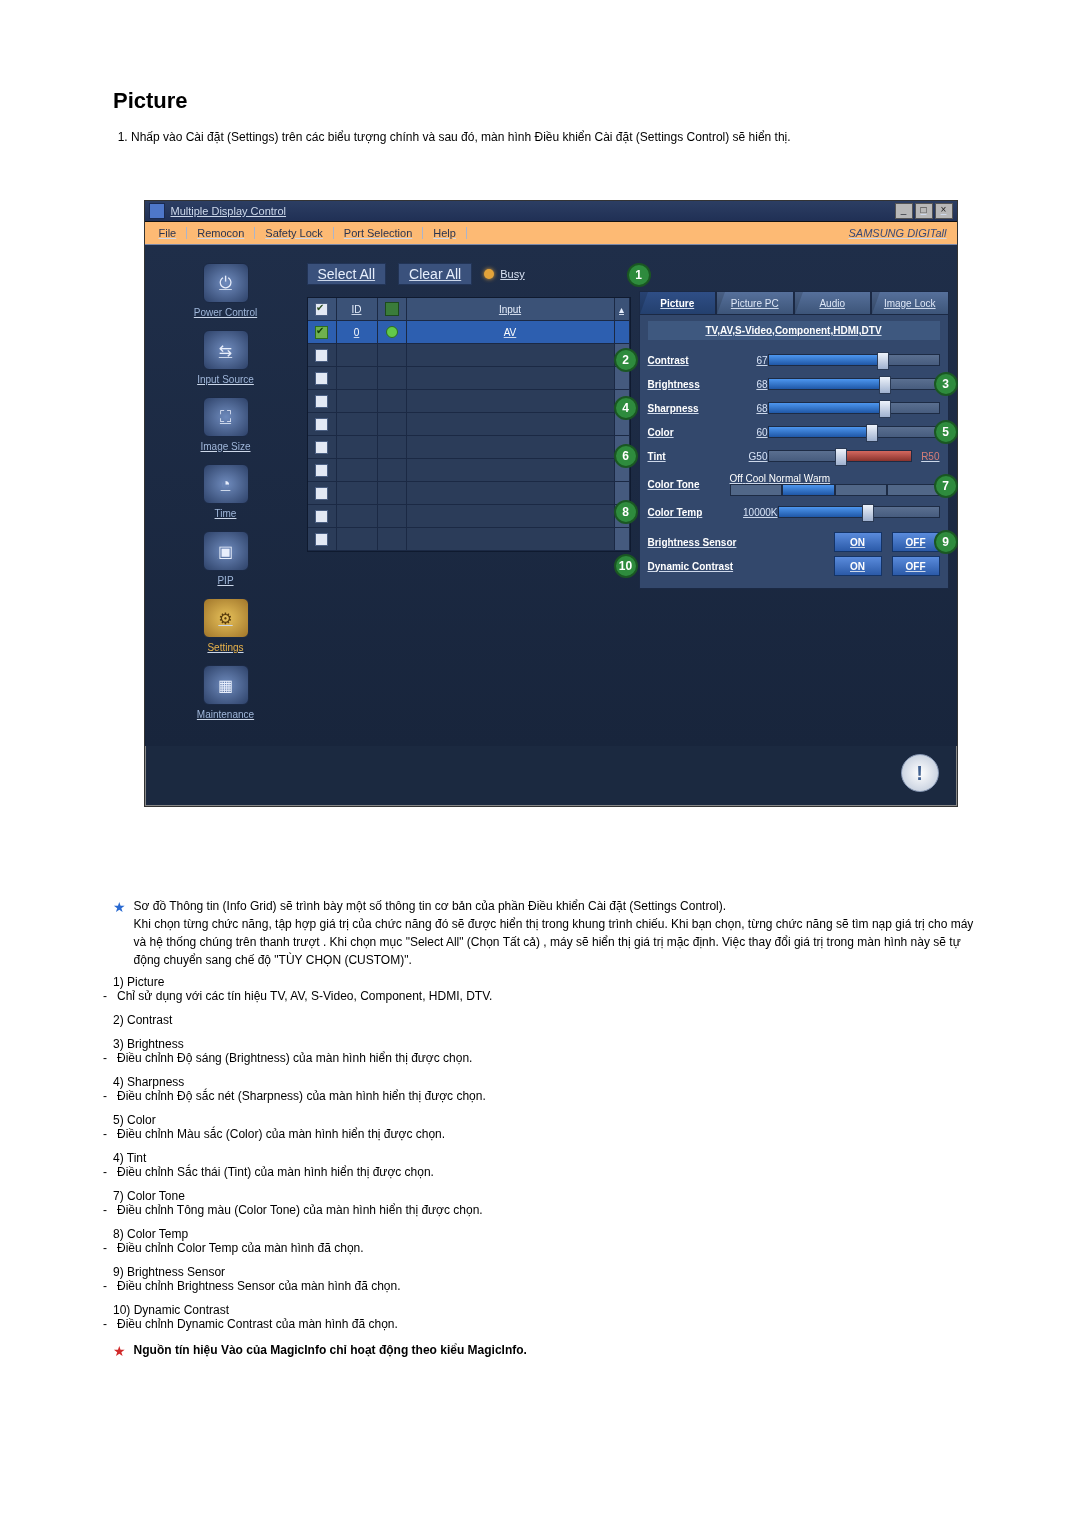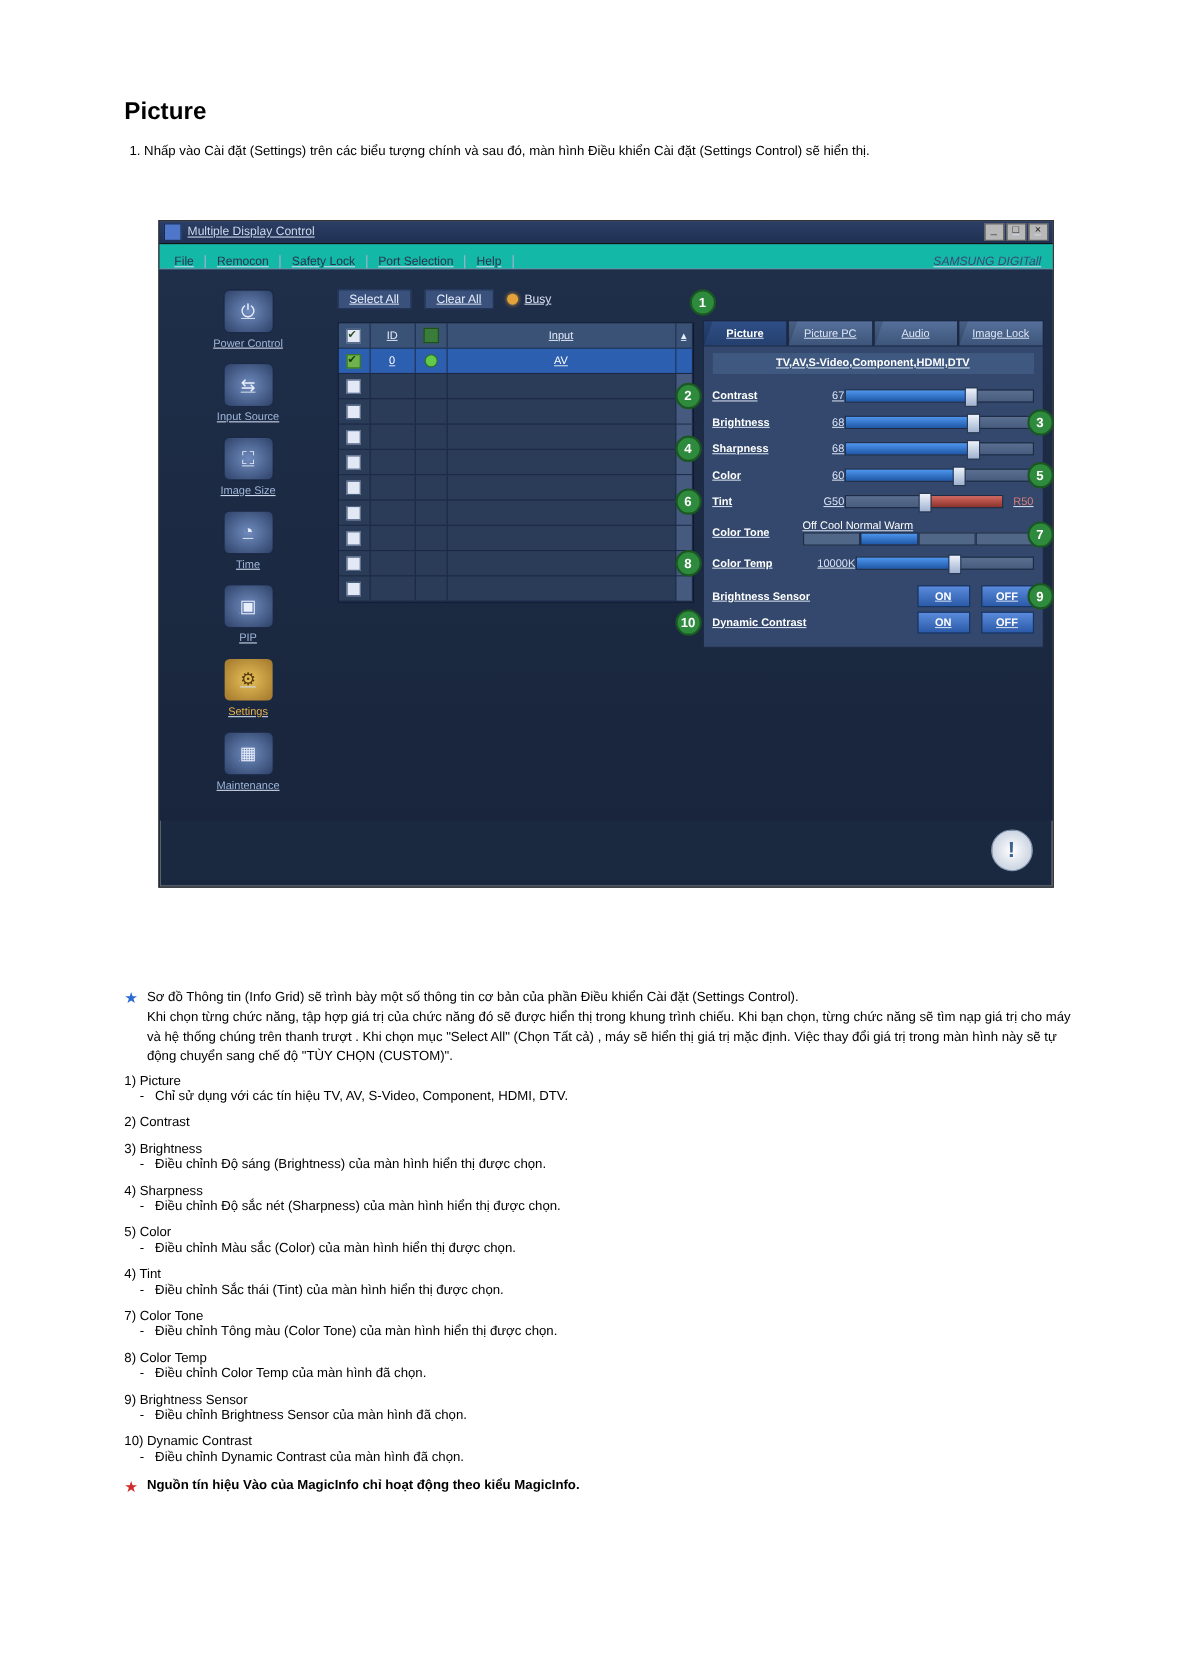--- a/index.html
+++ b/index.html
@@ -63,22 +63,22 @@
     border-bottom: 1px solid #111;
     font-size: 11px;
     padding: 0 4px;
   }
   .titlebar .ticon {
     width: 14px; height: 14px; background:#4e77c9; border:1px solid #1a2a50; margin-right:6px;
   }
   .titlebar .tspacer { flex:1; }
   .wbtn { width:16px; height:14px; margin-left:2px; background:#b8b8b8; border:1px solid #555; font-size:10px; line-height:12px; text-align:center; color:#222; }
   .menubar {
-    display:flex; align-items:flex-end;
-    height:22px; background:#14b8a6;
+    display:flex; align-items:center;
+    height:22px; background:#fdba74;
     border-bottom:1px solid #7a88a8;
     color:#2a3450; font-size:11px;
     padding:0 4px;
   }
   .menubar .mi { padding:0 10px; border-right:1px solid #aab4cc; }
   .menubar .brand { margin-left:auto; font-style:italic; color:#3a4a77; padding-right:6px; }
 
   .app-body { display:flex; background:linear-gradient(#1f2e49,#18253c); padding-top:18px; }
   .sidebar { width:150px; padding:0 6px 14px 6px; }
   .sbitem { display:flex; flex-direction:column; align-items:center; margin-bottom:12px; }
@@ -92,21 +92,21 @@
   .sbicon.gold { background:radial-gradient(#e7c15a,#a0752a); color:#5a3d0e; }
   .sblabel { font-size:10px; margin-top:4px; color:var(--sidebar-txt); text-align:center; }
   .sblabel.warn { color:var(--sidebar-txt-warn); }
 
   .center {
     flex:1; padding-right:8px; min-width:0;
     display:flex; flex-direction:column;
   }
   .toolbar { display:flex; align-items:center; gap:12px; margin-bottom:12px; }
   .chip {
-    font-size:11px; padding:2px 10px; background:#3a517c; border:1px solid #223456; color:#e6eefc;
+    font-size:14px; padding:2px 10px; background:#3a517c; border:1px solid #223456; color:#e6eefc;
   }
   .busywrap { display:flex; align-items:center; gap:6px; font-size:11px; color:#d8e2f3; }
   .busydot { width:10px; height:10px; border-radius:50%; background:#e3a33a; box-shadow:0 0 4px #e3a33a; }
 
   .grid {
     border:1px solid #0f1a2f;
     background:#2b3c59;
   }
   .grow { display:flex; border-bottom:1px solid #1b2944; height:22px; align-items:stretch; }
   .gcell { border-right:1px solid #1b2944; display:flex; align-items:center; justify-content:center; font-size:10px; color:#cdd8ea; }
@@ -188,21 +188,21 @@
   .app-ftr { height:60px; }
 
   
   .note { display:flex; gap:8px; margin-bottom:4px; line-height:1.5; }
   .star { font-size:14px; }
   .star.blue { color: var(--star-blue); }
   .star.red { color: var(--star-red); }
   .desc-list { margin:6px 0 0 0; padding:0; list-style:none; }
   .desc-list > li { margin-bottom:10px; }
   .desc-list .dh { }
-  .desc-list .dd { margin-left:28px; position:relative; }
+  .desc-list .dd { margin-left:4px; position:relative; }
   .desc-list .dd::before { content:"- "; position:absolute; left:-14px; }
   .bold { font-weight:bold; }
 </style>
 </head>
 <body>
 
 <div class="page">
   <div class="title">Picture</div>
   <ol class="intro">
     <li>Nhấp vào Cài đặt (Settings) trên các biểu tượng chính và sau đó, màn hình Điều khiển Cài đặt (Settings Control) sẽ hiển thị.</li>

